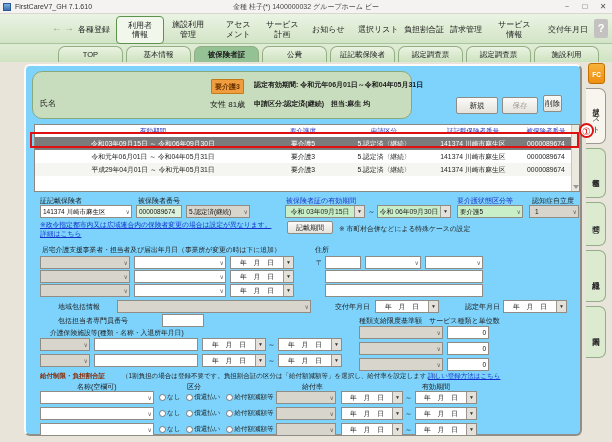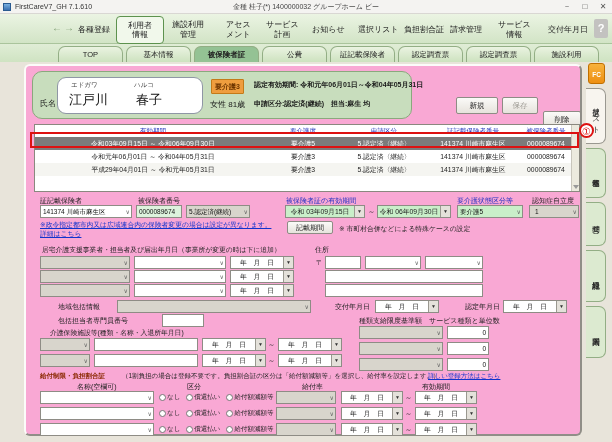--- a/index.html
+++ b/index.html
@@ -27,21 +27,21 @@
   .menu-item.active { top:2px; width:48px; border:1.5px solid #5d924e; background:#f1f8eb; border-radius:4px; padding:3.5px 0; }
   .help-btn { position:absolute; right:4px; top:5px; width:14px; height:19px; background:#c3c2c0;
     color:#fff; font-weight:bold; font-size:11px; text-align:center; line-height:19px; border-radius:2px; }
   
   .tabrow { position:absolute; top:44px; left:0; width:612px; height:18px; background:linear-gradient(#e0edd6,#cfe3c2); }
   .tab { position:absolute; top:2px; height:16px; width:65px; background:linear-gradient(#eaf3e1,#cde2bf);
     border:1px solid #93ae85; border-bottom:none; border-radius:7px 7px 0 0;
     font-size:7.5px; text-align:center; line-height:15px; color:#222; }
   .tab.active { background:#94c294; font-weight:bold; }
   
-  .page { position:absolute; left:24px; top:64px; width:558px; height:372px; background:#f9a8d4;
+  .page { position:absolute; left:24px; top:64px; width:558px; height:372px; background:#7dd3fc;
     border:2px solid; border-color:#fcfbf9 #908e87 #908e87 #fcfbf9; border-radius:6px; }
   
   .patient { position:absolute; left:6px; top:5px; width:380px; height:48px;
     background:#c8ddbd; border:1px solid #8aa87d; border-radius:10px; }
   .p-lb { position:absolute; font-size:8px; color:#1a1a1a; white-space:nowrap; }
   .name-box { position:absolute; left:24px; top:5px; width:146px; height:37px; background:#fff; border:1px solid #8f96a5; border-radius:9px; }
   .furi { position:absolute; top:3px; font-size:6.5px; color:#444; }
   .nm { position:absolute; top:13px; font-size:13px; color:#111; }
   .badge { position:absolute; left:178px; top:7px; background:#ef9d3e; border:1px solid #c47a18;
     color:#6d3500; font-size:7px; font-weight:bold; padding:1.5px 3px; border-radius:1px; }
@@ -138,35 +138,29 @@
   <div class="tab" style="left:330px">証記載保険者</div>
   <div class="tab" style="left:398px">認定調査票</div>
   <div class="tab" style="left:466px">認定調査票</div>
   <div class="tab" style="left:534px">施設利用</div>
 </div>
 
 <div class="page">
 
   <div class="patient">
     <span class="p-lb" style="left:7px;top:26px">氏名</span>
-    <div class="name-box">
-      <span class="furi" style="left:13px">エドガワ</span>
-      <span class="furi" style="left:76px">ハルコ</span>
-      <span class="nm" style="left:11px">江戸川</span>
-      <span class="nm" style="left:78px">春子</span>
-    </div>
     <span class="badge">要介護3</span>
     <span class="p-lb" style="left:177px;top:27px">女性 81歳</span>
     <span class="cert" style="left:221px;top:8px">認定有効期間: 令和元年06月01日～令和04年05月31日</span>
     <span class="cert" style="left:221px;top:27px">申請区分:認定済(継続)　担当:麻生 均</span>
   </div>
 
   <div class="btn" style="left:430px;top:31px;width:42px">新規</div>
   <div class="btn disabled" style="left:476px;top:31px;width:36px">保存</div>
-  <div class="btn" style="left:517px;top:45px;width:38px">削除</div>
+  <div class="btn" style="left:517px;top:29px;width:19px">削除</div>
 
   <div class="table">
     <div class="thead">
       <span class="c1 th">有効期間</span>
       <span class="c2 th">要介護度</span>
       <span class="c3 th">申請区分</span>
       <span class="c4 th">証記載保険者番号</span>
       <span class="c5 th">被保険者番号</span>
     </div>
     <div class="trow sel">

